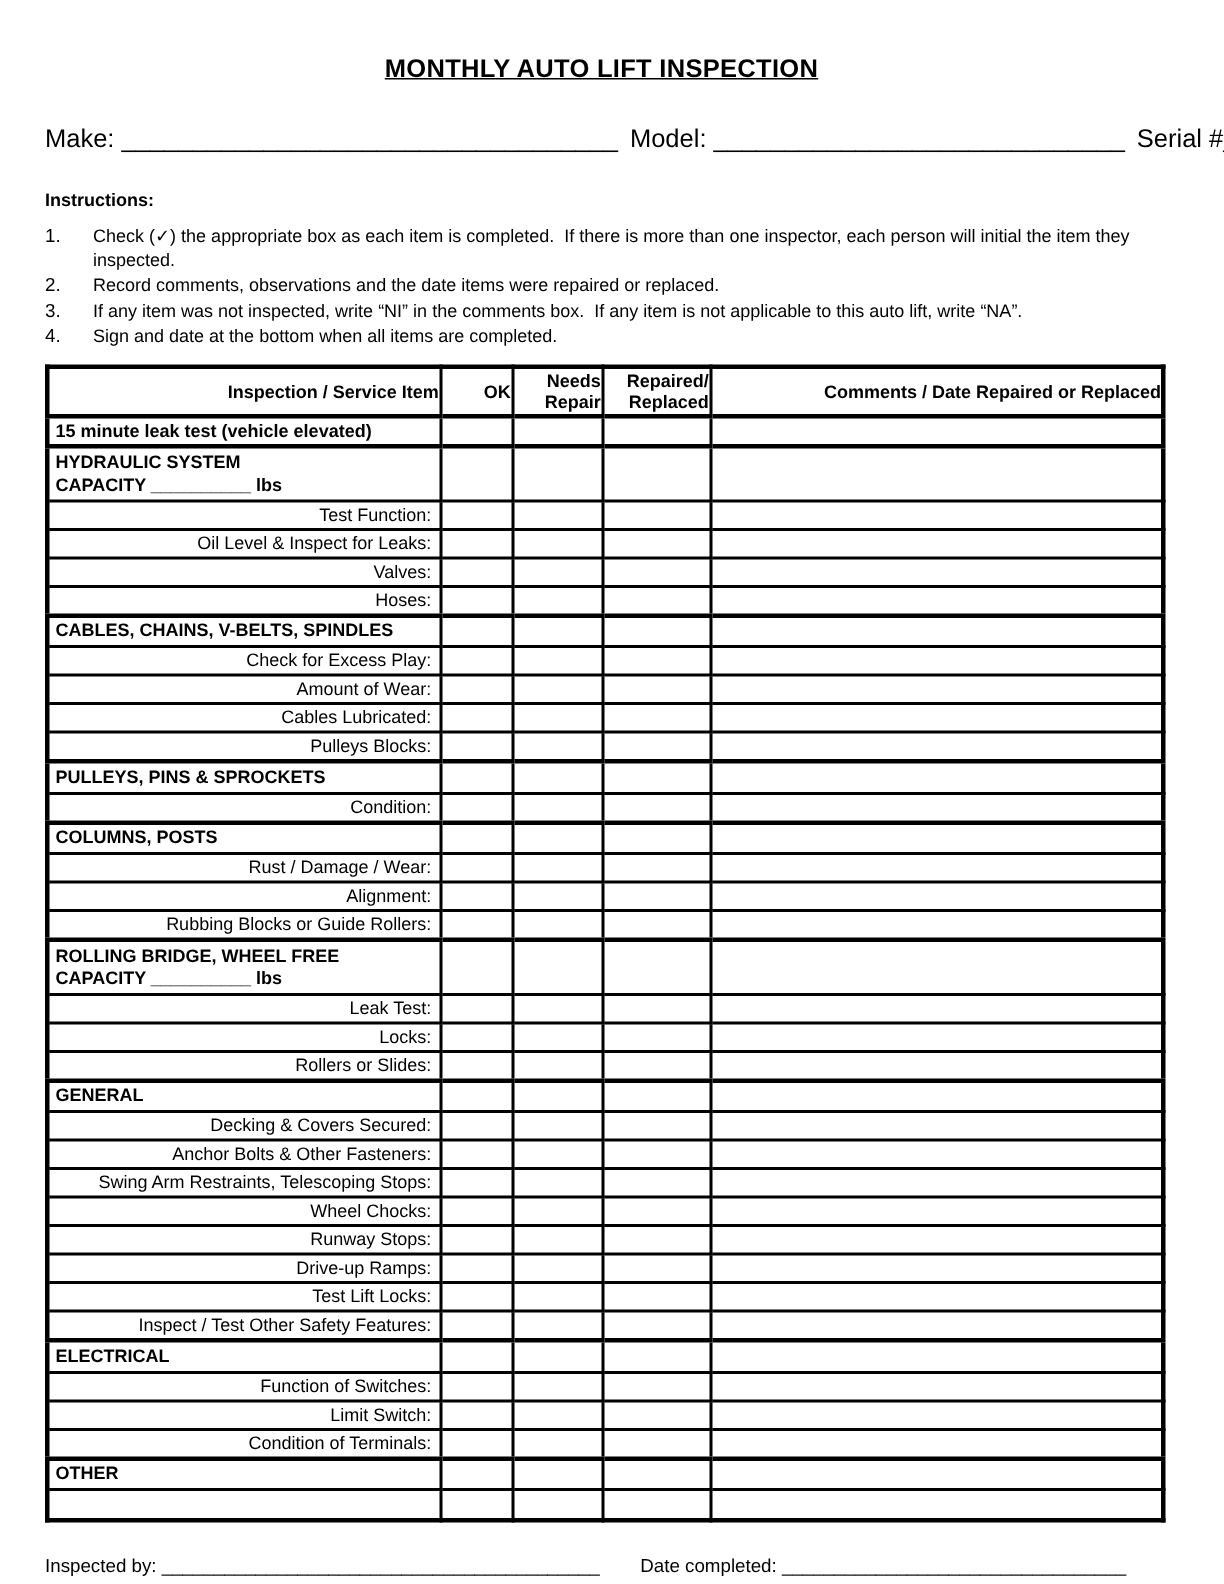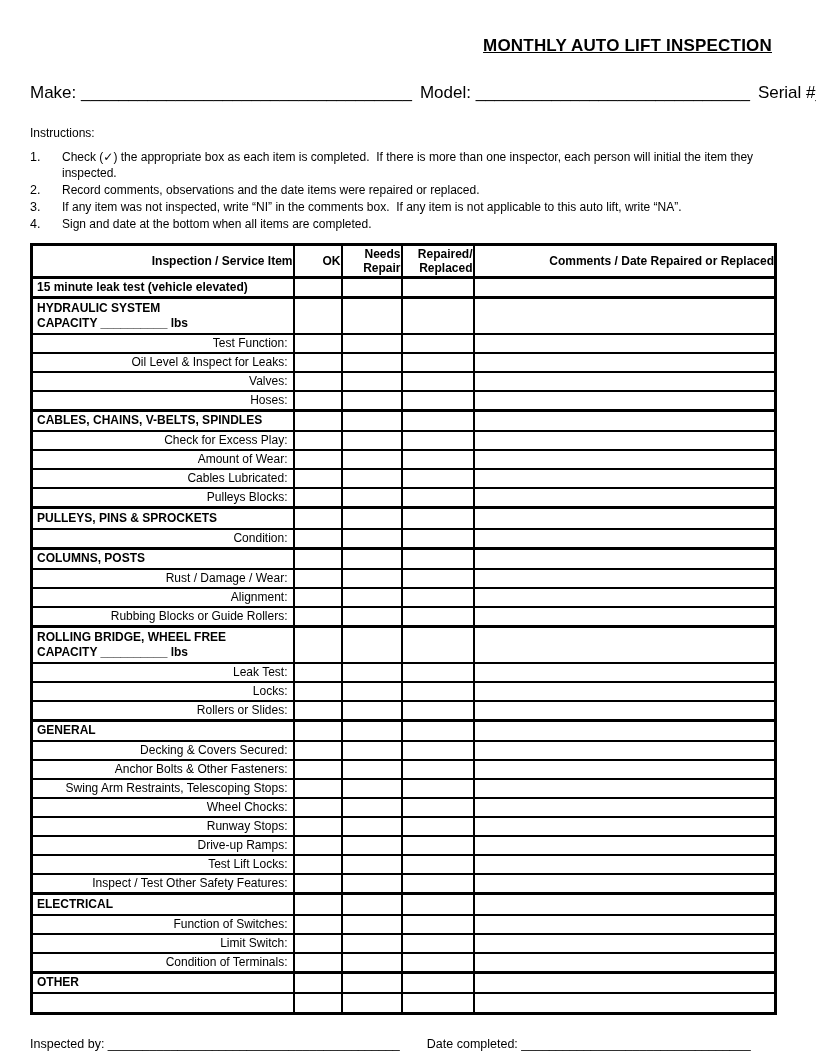--- a/index.html
+++ b/index.html
@@ -5,30 +5,30 @@
   * { margin:0; padding:0; box-sizing:border-box; }
   html, body { background:#fff; }
   body {
     width:816px; height:1056px;
     font-family:"Liberation Sans","DejaVu Sans",sans-serif;
     color:#000; overflow:hidden;
   }
   .page { width:816px; height:1056px; padding:36px 44px 0 30px; background:#fff; }
 
   .title {
-    text-align:right; font-size:17px; font-weight:bold;
+    text-align:center; font-size:17px; font-weight:bold;
     text-decoration:underline; letter-spacing:.2px; margin-bottom:27px;
   }
 
   .fieldline { display:flex; align-items:baseline; font-size:17px; white-space:pre; margin-bottom:23px; }
   .fieldline .lbl { flex:none; }
   .fieldline .blank { flex:none; letter-spacing:0; margin-right:8px; }
   .fieldline .blank:last-child { margin-right:0; }
 
-  .ins-head { font-size:12px; font-weight:normal; margin-bottom:9px; }
+  .ins-head { font-size:12px; font-weight:bold; margin-bottom:9px; }
   .ins-row { display:flex; font-size:12px; line-height:16px; margin-bottom:1px; }
   .ins-num { width:32px; flex:none; font-size:12.5px; }
   .ins-text { flex:1; white-space:pre-wrap; }
 
   table.insp {
     border-collapse:collapse; table-layout:fixed;
     width:744px; margin-top:11px; background:#fff;
     border:3px solid #000;
   }
   table.insp th, table.insp td { border:2px solid #000; overflow:hidden; }

